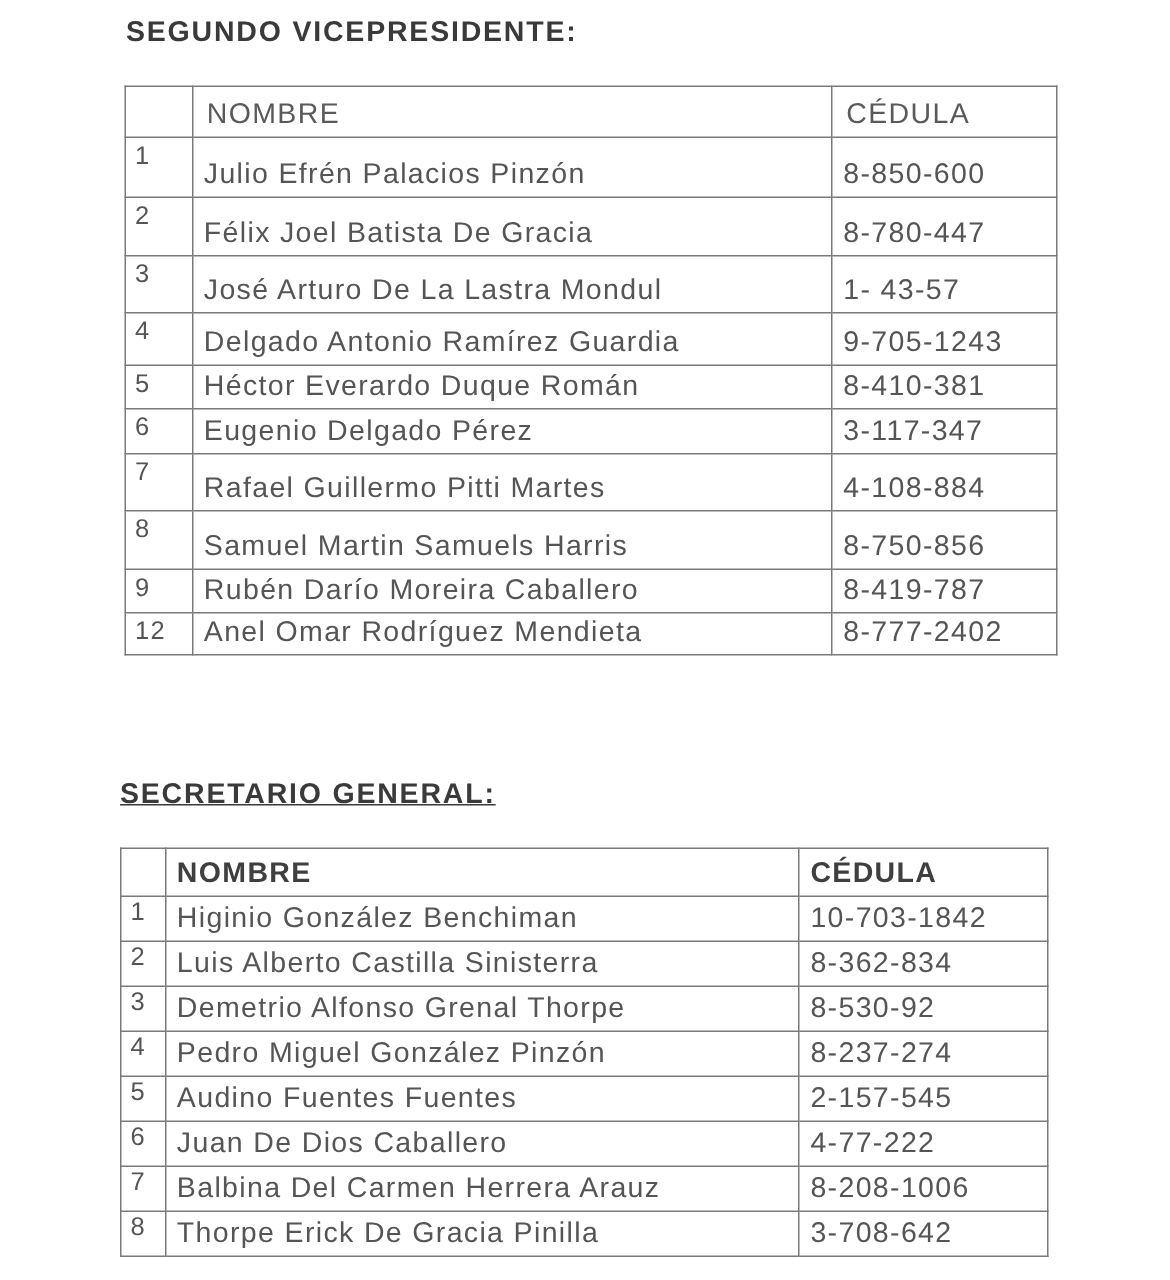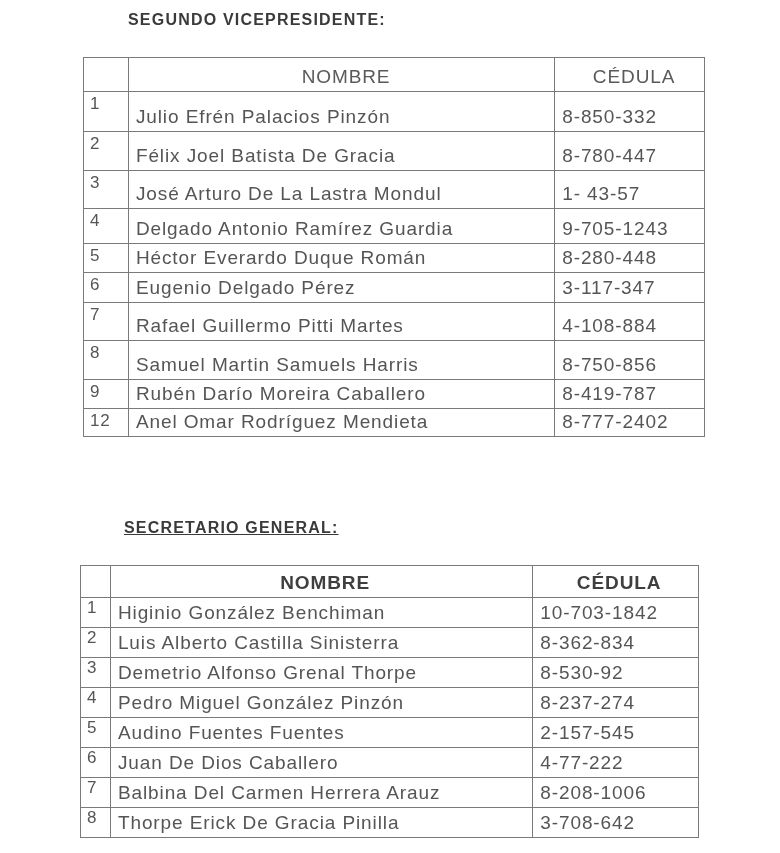--- a/index.html
+++ b/index.html
@@ -1,23 +1,23 @@
 <!DOCTYPE html>
 <html><head>
 <meta charset="utf-8">
 <style>
   html, body { margin:0; padding:0; background:#ffffff; }
   body { width:780px; height:853px; position:relative; overflow:hidden;
          font-family:"Liberation Sans", sans-serif; color:#4a4a4a; }
-  .heading { position:absolute; font-weight:bold; font-size:16px; letter-spacing:1.2px; color:#3a3a3a;margin-left:44px; }
+  .heading { position:absolute; font-weight:bold; font-size:19px; letter-spacing:1.2px; color:#3a3a3a; }
   table { position:absolute; border-collapse:collapse; }
   td { border:1.5px solid #7a7a7a; padding:0; font-size:19px; letter-spacing:0.9px; color:#555; }
   td.num { font-size:17px; vertical-align:top; padding:2px 0 0 6px; color:#555; }
   td.name, td.ced { vertical-align:bottom; padding:0 0 3px 7px; white-space:nowrap; }
-  tr.hdr td { vertical-align:bottom; padding-bottom:3px;text-align:center; }
+  tr.hdr td { vertical-align:bottom; padding-bottom:3px; }
   #t1 tr.hdr td.name, #t1 tr.hdr td.ced { font-weight:normal; color:#5a5a5a; padding-left:9px; }
   #t2 tr.hdr td.name, #t2 tr.hdr td.ced { font-weight:bold; color:#3f3f3f; }
   #t2 td.num { padding-top:0; }
 </style>
 </head>
 <body>
 
 <div class="heading" style="left:84px;top:11px;">SEGUNDO VICEPRESIDENTE:</div>
 
 <table id="t1" style="left:83px;top:57px;width:622px;">
@@ -28,41 +28,41 @@
     </colgroup>
   <tbody>
       <tr class="hdr" style="height:34px">
     <td class="num"></td>
     <td class="name">NOMBRE</td>
     <td class="ced">CÉDULA</td>
   </tr>
   <tr style="height:40px">
     <td class="num">1</td>
     <td class="name">Julio Efrén Palacios Pinzón</td>
-    <td class="ced">8-850-332</td>
+    <td class="ced">8-850-600</td>
   </tr>
   <tr style="height:39px">
     <td class="num">2</td>
     <td class="name">Félix Joel Batista De Gracia</td>
     <td class="ced">8-780-447</td>
   </tr>
   <tr style="height:38px">
     <td class="num">3</td>
     <td class="name">José Arturo De La Lastra Mondul</td>
     <td class="ced">1- 43-57</td>
   </tr>
   <tr style="height:35px">
     <td class="num">4</td>
     <td class="name">Delgado Antonio Ramírez Guardia</td>
     <td class="ced">9-705-1243</td>
   </tr>
   <tr style="height:29px">
     <td class="num">5</td>
     <td class="name">Héctor Everardo Duque Román</td>
-    <td class="ced">8-280-448</td>
+    <td class="ced">8-410-381</td>
   </tr>
   <tr style="height:30px">
     <td class="num">6</td>
     <td class="name">Eugenio Delgado Pérez</td>
     <td class="ced">3-117-347</td>
   </tr>
   <tr style="height:38px">
     <td class="num">7</td>
     <td class="name">Rafael Guillermo Pitti Martes</td>
     <td class="ced">4-108-884</td>

